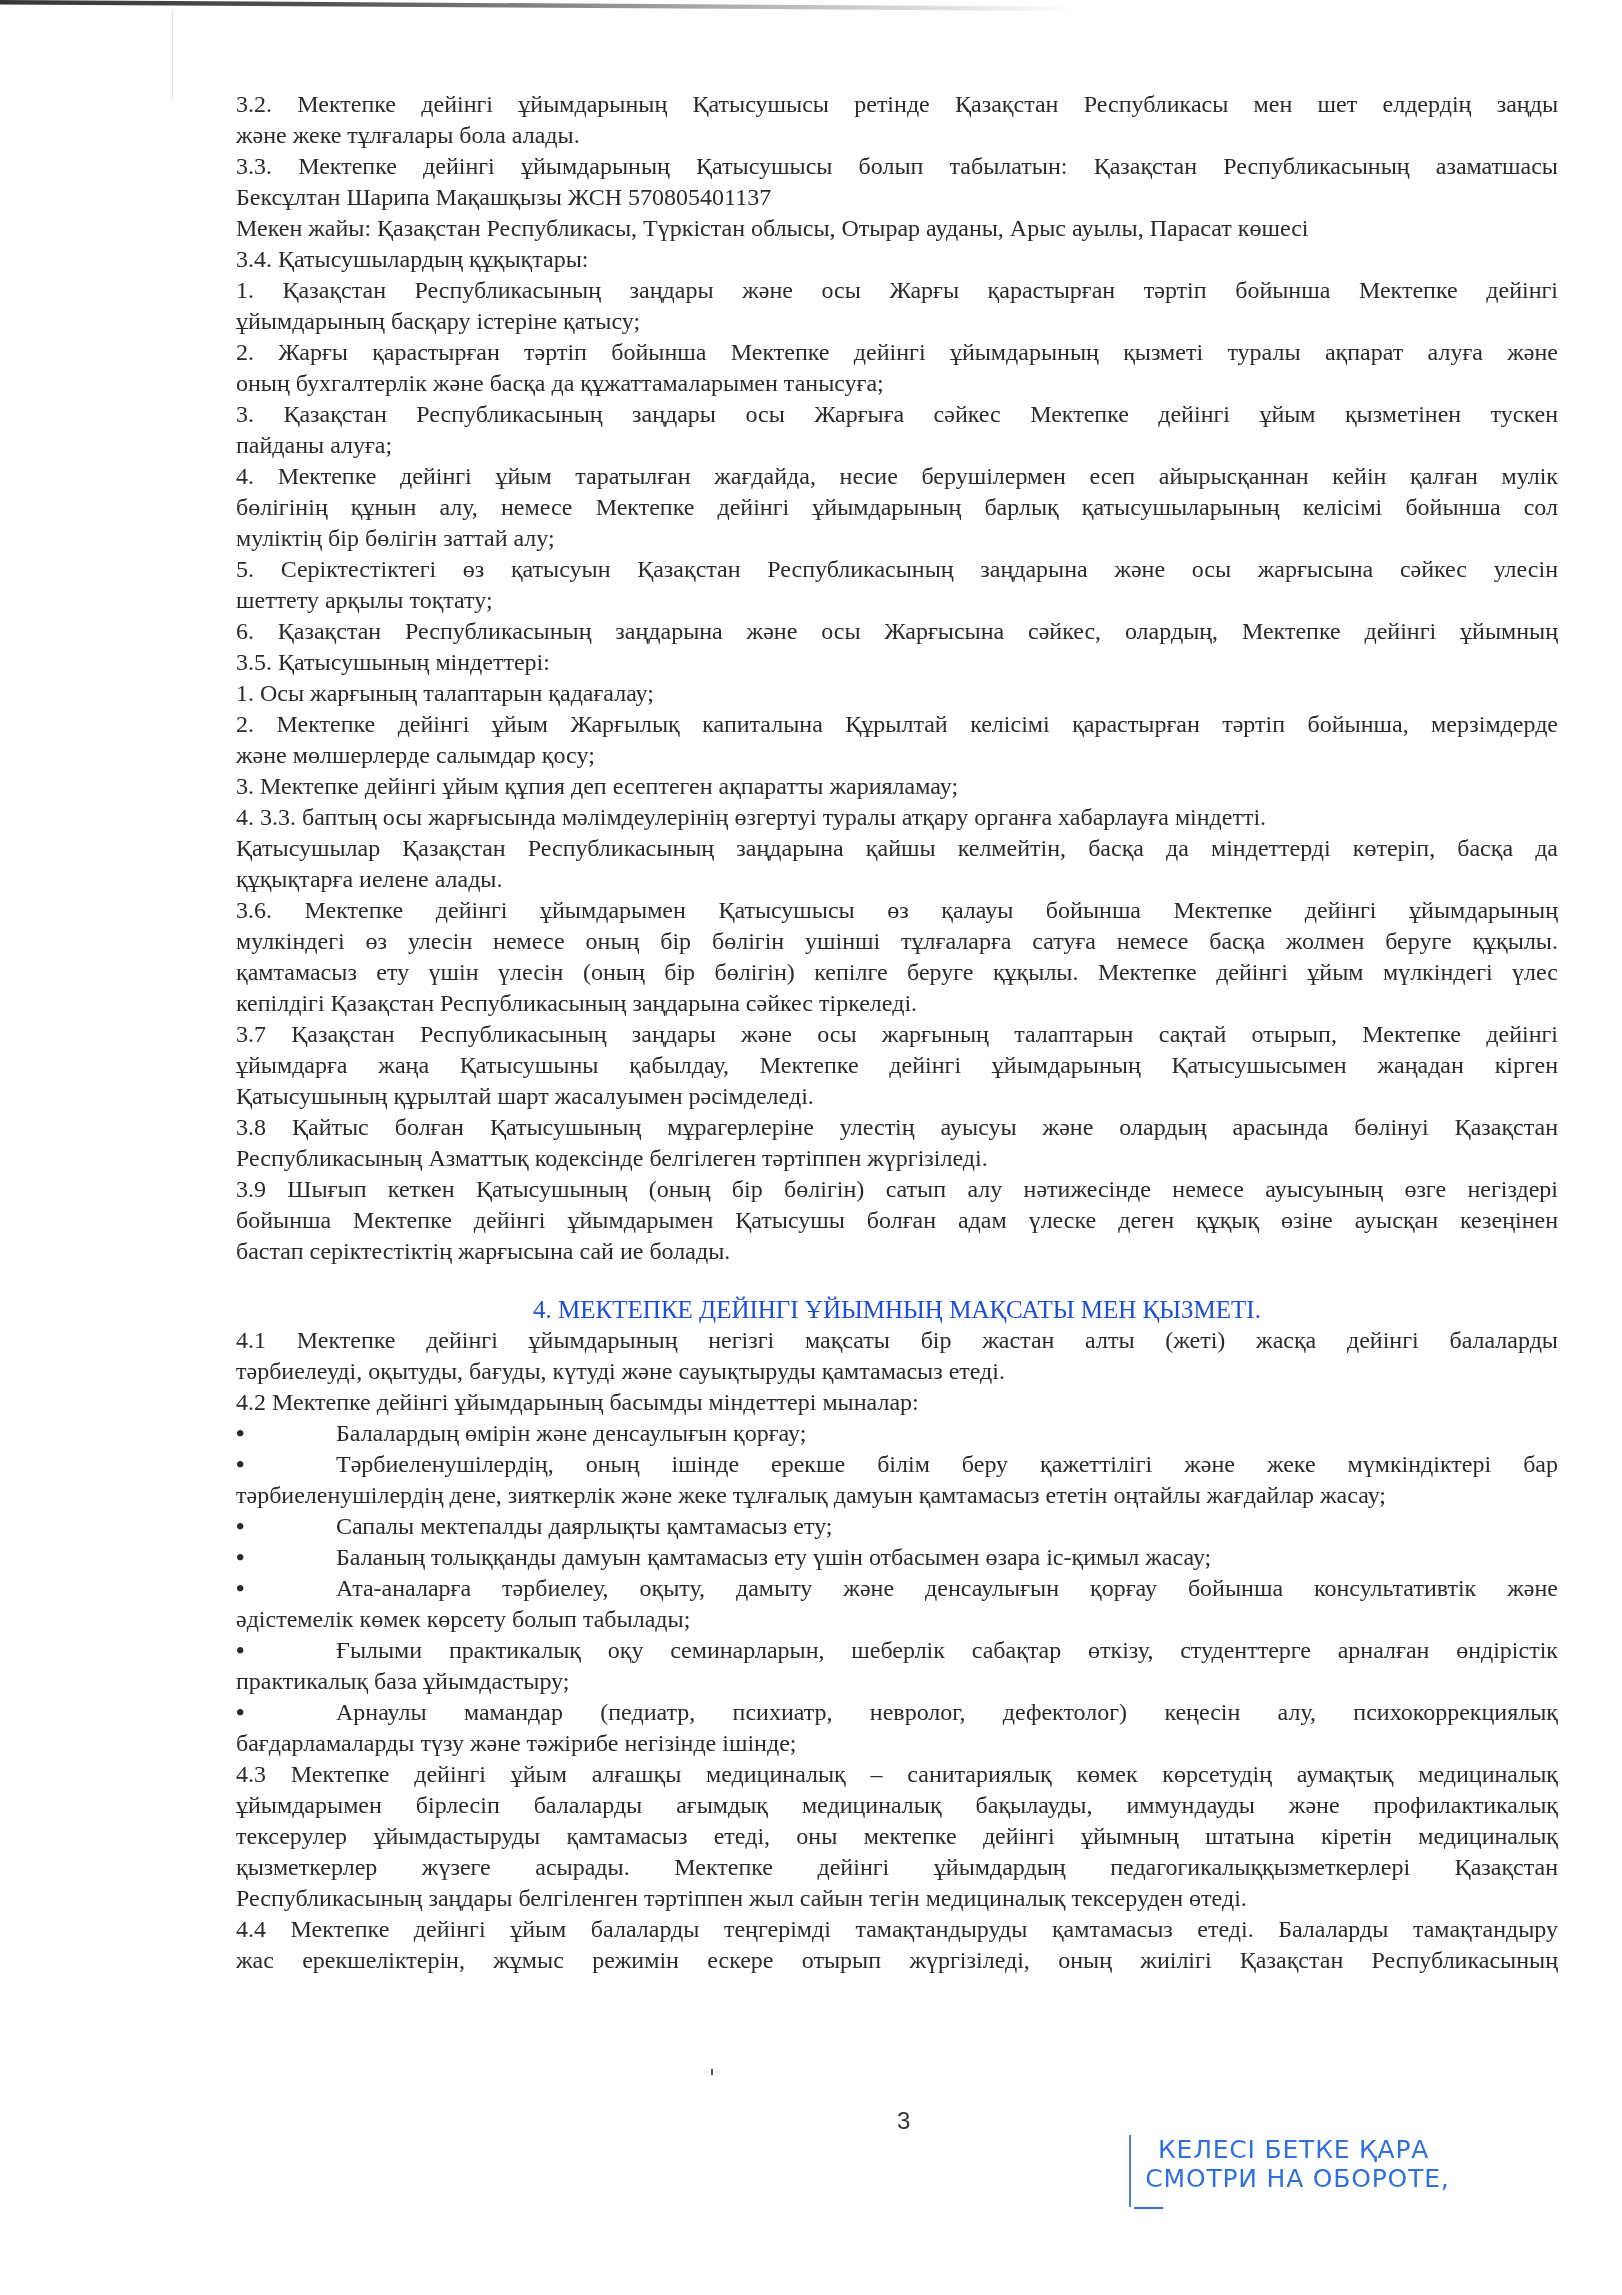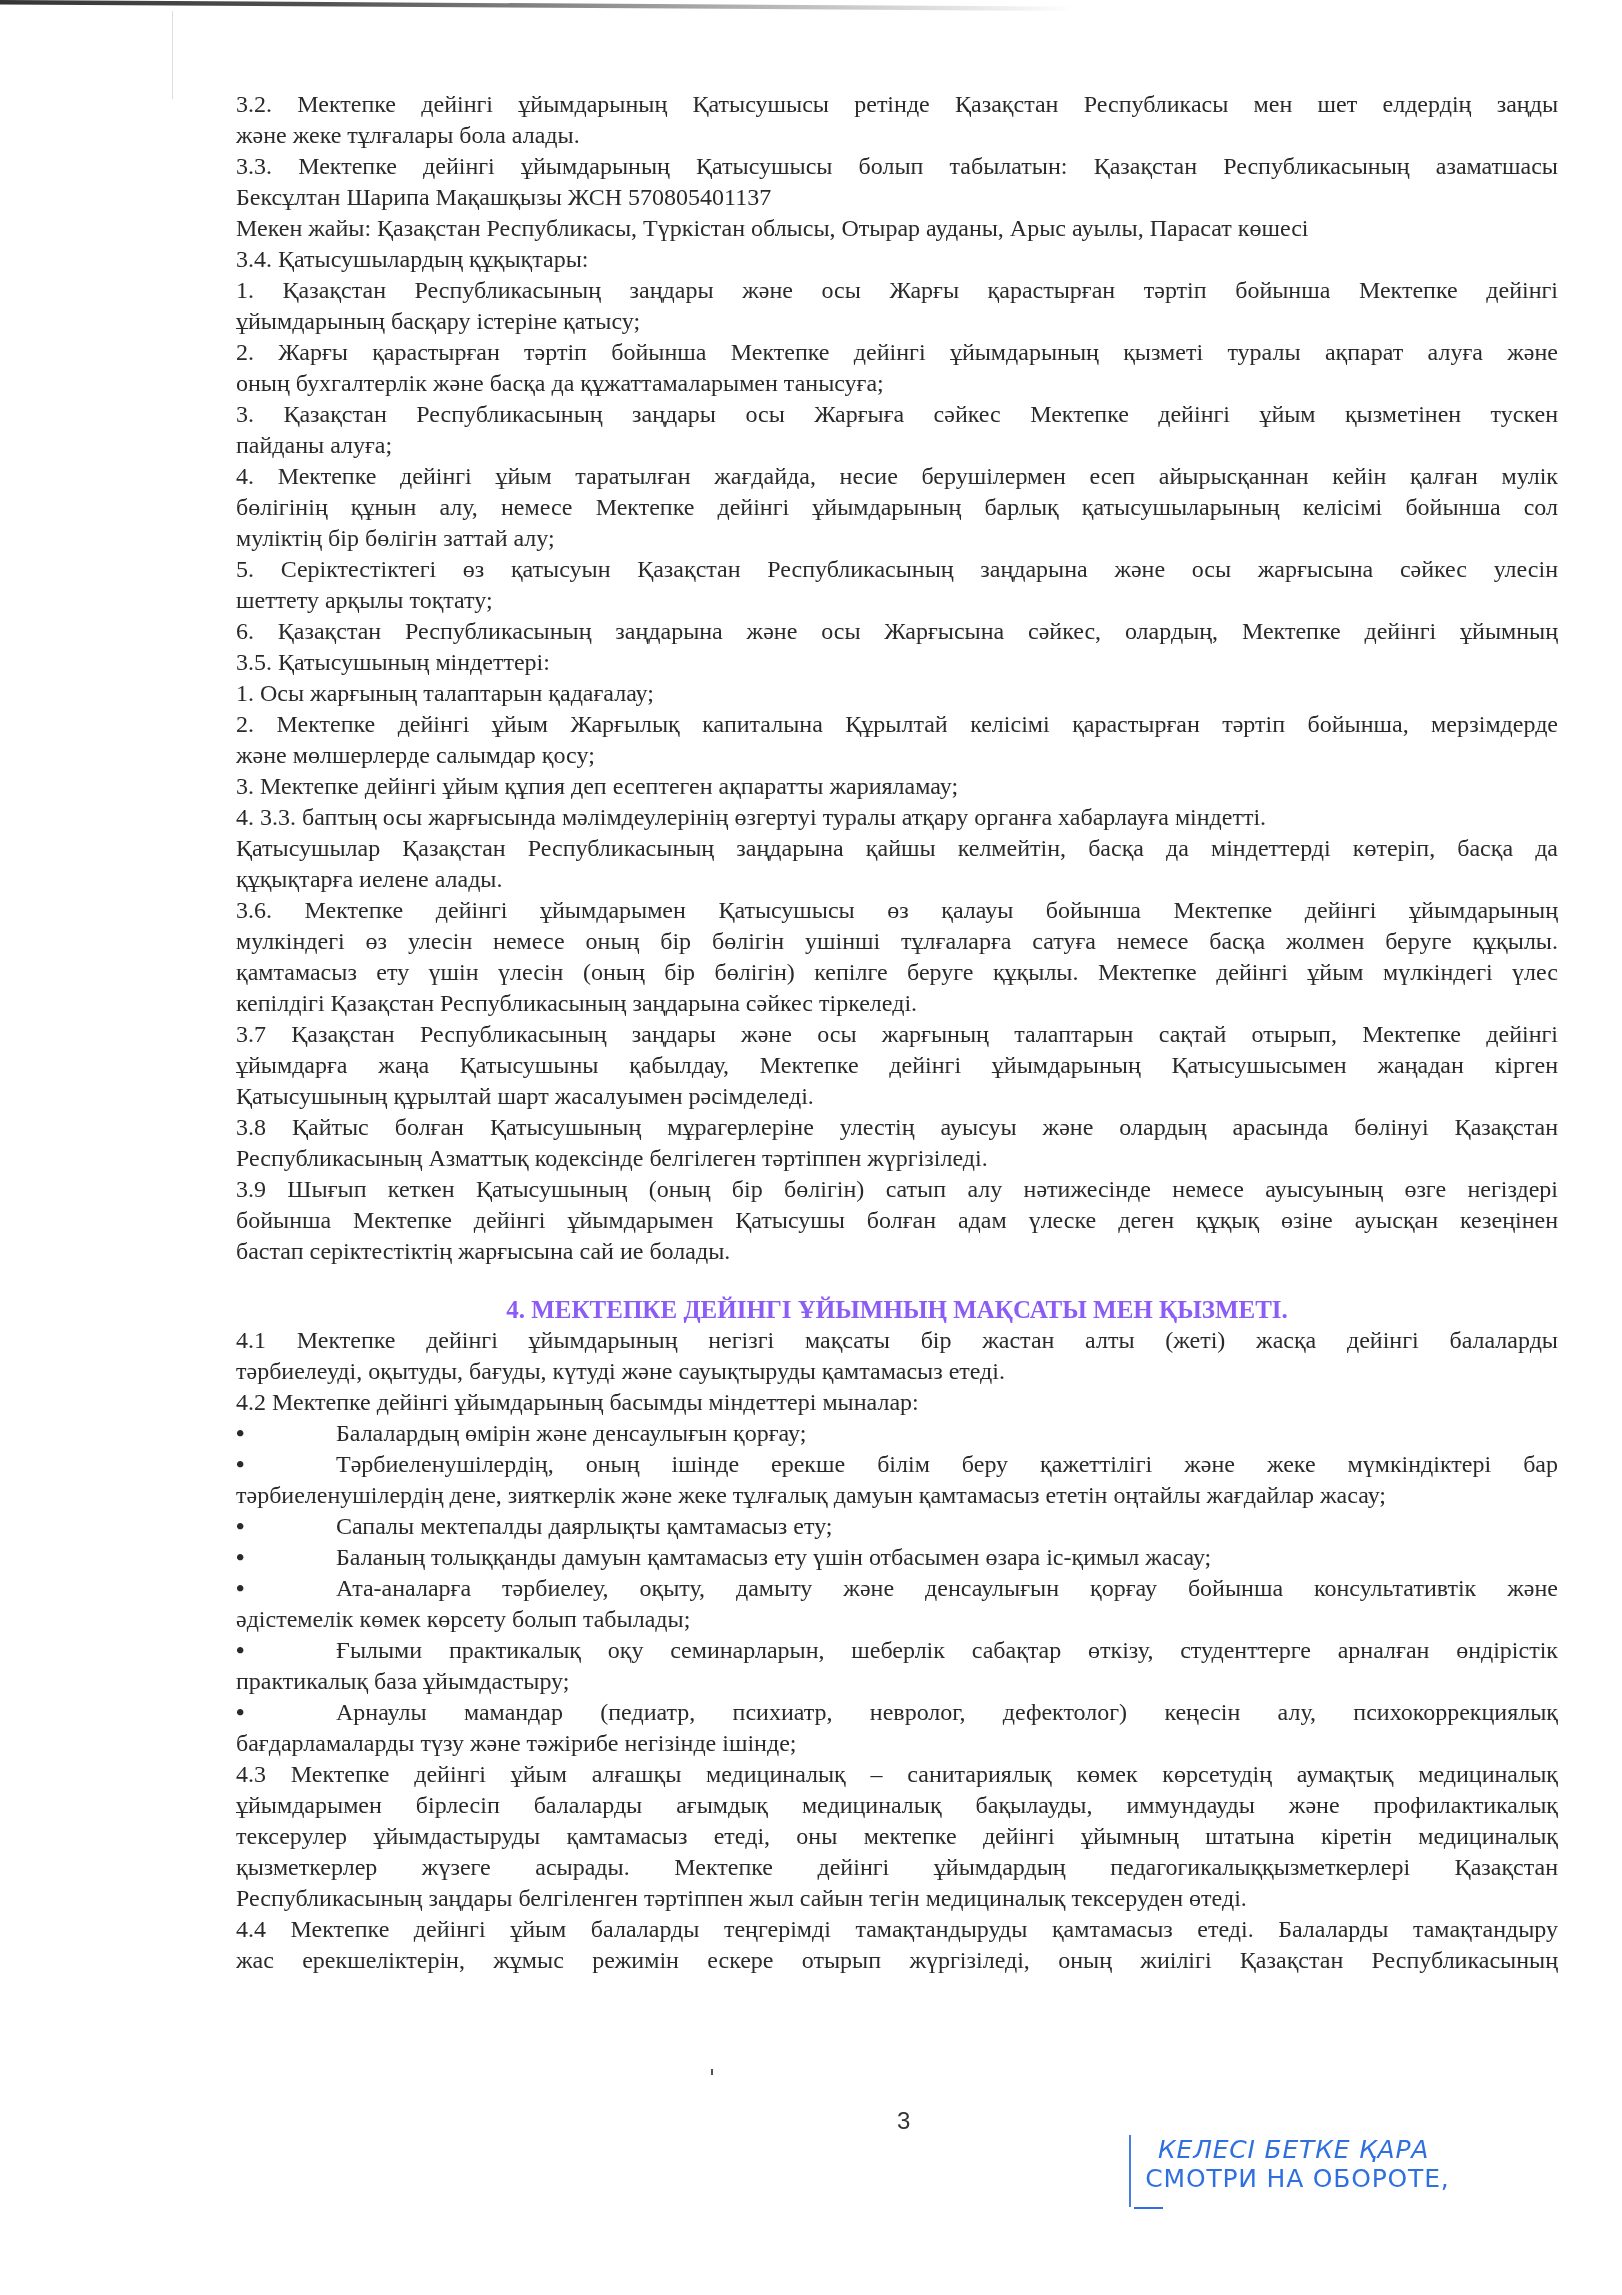--- a/index.html
+++ b/index.html
@@ -6,29 +6,29 @@
   body { width: 1622px; height: 2295px; position: relative; overflow: hidden;
          font-family: "Liberation Serif", "DejaVu Serif", serif; color: #2a2a2a; }
   .scan-edge { position: absolute; left: 0; top: 0; width: 1075px; height: 11px;
     background: linear-gradient(90deg, #111 0%, #333 30%, #888 60%, rgba(255,255,255,0) 100%);
     clip-path: polygon(0 0, 100% 60%, 100% 100%, 0 40%); opacity: .85; }
   .scan-vline { position: absolute; left: 172px; top: 11px; width: 0.8px; height: 88px; background: #ddd; }
   .page { position: absolute; left: 236px; top: 89px; width: 1322px; }
   .line { font-size: 24px; line-height: 31px; text-align: justify; margin: 0; }
   .line.last { text-align-last: left; }
   .line.just { text-align-last: justify; }
-  .heading { text-align: center; font-weight: bold; font-size: 25px; line-height: 31px; margin-top: 27px; margin-bottom: 0; color: #8b5cf6; }
+  .heading { text-align: center; font-weight: normal; font-size: 25px; line-height: 31px; margin-top: 27px; margin-bottom: 0; color: #1d4ed8; }
   .bullet { position: relative; padding-left: 100px; }
   .bullet .dot { position: absolute; left: 0; top: 0; font-weight: bold; }
   .bullet.cont { padding-left: 0; }
   .page-number { position: absolute; left: 897px; top: 2107px; font-family: "Liberation Sans", sans-serif; font-size: 24px; color: #333; }
   .stamp { position: absolute; left: 1129px; top: 2135px; width: 366px; height: 72px;
     border-left: 2.4px solid #4a7de0; color: #2f6fe0; font-family: "DejaVu Sans", sans-serif;
     font-size: 25px; letter-spacing: 0.8px; }
-  .stamp .s1 { position: absolute; left: 27px; top: 0; font-style: italic; }
+  .stamp .s1 { position: absolute; left: 27px; top: 0; }
   .stamp .s2 { position: absolute; left: 14.3px; top: 29px; }
   .stamp .underline { position: absolute; left: 3.2px; top: 72px; width: 29px; height: 2.4px; background: #2f6fe0; }
   .speck { position: absolute; width: 1.6px; height: 6.4px; background: #555; }
 </style>
 </head>
 <body>
 
 <div class="scan-edge"></div>
 <div class="scan-vline"></div>
 

